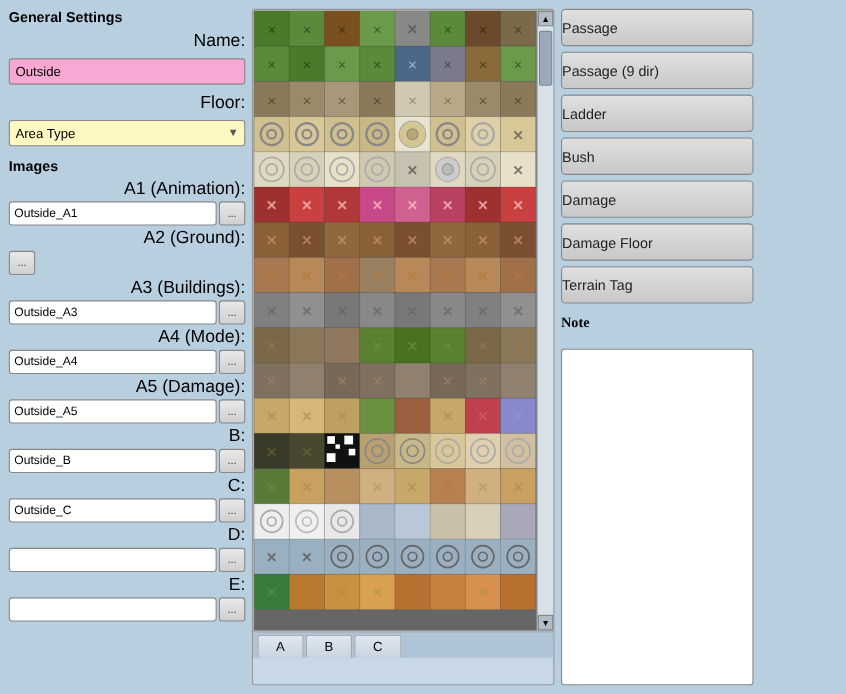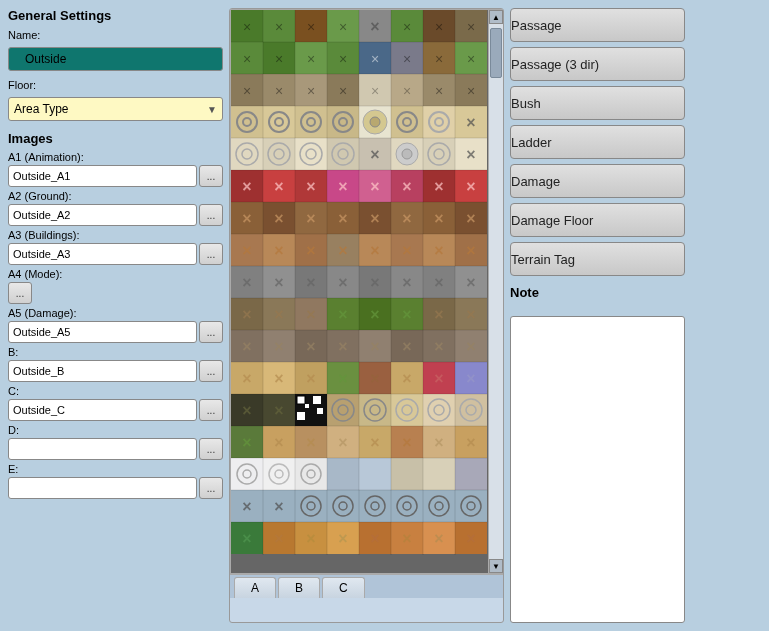--- a/index.html
+++ b/index.html
@@ -26,30 +26,31 @@
       display: flex;
       flex-direction: column;
       gap: 4px;
     }
     .section-title {
       font-weight: bold;
       font-size: 13px;
       margin-bottom: 2px;
     }
     .field-label {
-      font-size: 11px;
+      font-size: 16px;
       margin-bottom: 2px;
+      text-align: right;
     }
     .text-input {
       width: 100%;
       height: 24px;
       border: 1px solid #888;
       border-radius: 3px;
-      padding: 2px 16px;
-      background: #0f766e;
+      padding: 2px 5px;
+      background: #f9a8d4;
       font-size: 12px;
       margin-bottom: 4px;
     }
     .select-wrapper {
       position: relative;
       width: 100%;
       margin-bottom: 6px;
     }
     .select-input {
       width: 100%;
@@ -159,20 +160,21 @@
     .note-section {
       margin-top: 4px;
       flex: 1;
       display: flex;
       flex-direction: column;
     }
     .note-label {
       font-weight: bold;
       font-size: 13px;
       margin-bottom: 16px;
+      font-family: Liberation Serif, serif;
     }
     .note-textarea {
       flex: 1;
       border: 1px solid #888;
       border-radius: 3px;
       background: white;
       resize: none;
       padding: 4px;
       font-size: 12px;
     }
@@ -261,36 +263,36 @@
         <div class="field-label">A1 (Animation):</div>
         <div class="image-input-row">
           <input class="image-text-input" type="text" value="Outside_A1" style="">
           <button class="browse-btn">...</button>
         </div>
       </div>
 
       <div class="image-row">
         <div class="field-label">A2 (Ground):</div>
         <div class="image-input-row">
-          <input class="image-text-input" type="text" value="Outside_A2" style="">
           <button class="browse-btn">...</button>
         </div>
       </div>
 
       <div class="image-row">
         <div class="field-label">A3 (Buildings):</div>
         <div class="image-input-row">
           <input class="image-text-input" type="text" value="Outside_A3" style="">
           <button class="browse-btn">...</button>
         </div>
       </div>
 
       <div class="image-row">
         <div class="field-label">A4 (Mode):</div>
         <div class="image-input-row">
+          <input class="image-text-input" type="text" value="Outside_A4" style="">
           <button class="browse-btn">...</button>
         </div>
       </div>
 
       <div class="image-row">
         <div class="field-label">A5 (Damage):</div>
         <div class="image-input-row">
           <input class="image-text-input" type="text" value="Outside_A5" style="">
           <button class="browse-btn">...</button>
         </div>
@@ -683,23 +685,23 @@
     </div>
     <div class="tab-bar">
       <button class="tab-btn">A</button>
       <button class="tab-btn">B</button>
       <button class="tab-btn">C</button>
     </div>
   </div>
 
   <div class="right-panel">
     <button class="passage-btn">Passage</button>
-    <button class="passage-btn">Passage (3 dir)</button>
+    <button class="passage-btn">Passage (9 dir)</button>
+    <button class="passage-btn">Ladder</button>
     <button class="passage-btn">Bush</button>
-    <button class="passage-btn">Ladder</button>
     <button class="passage-btn">Damage</button>
     <button class="passage-btn">Damage Floor</button>
     <button class="passage-btn">Terrain Tag</button>
 
     <div class="note-section">
       <div class="note-label">Note</div>
       <textarea class="note-textarea" style=""></textarea>
     </div>
   </div>
 </div>

